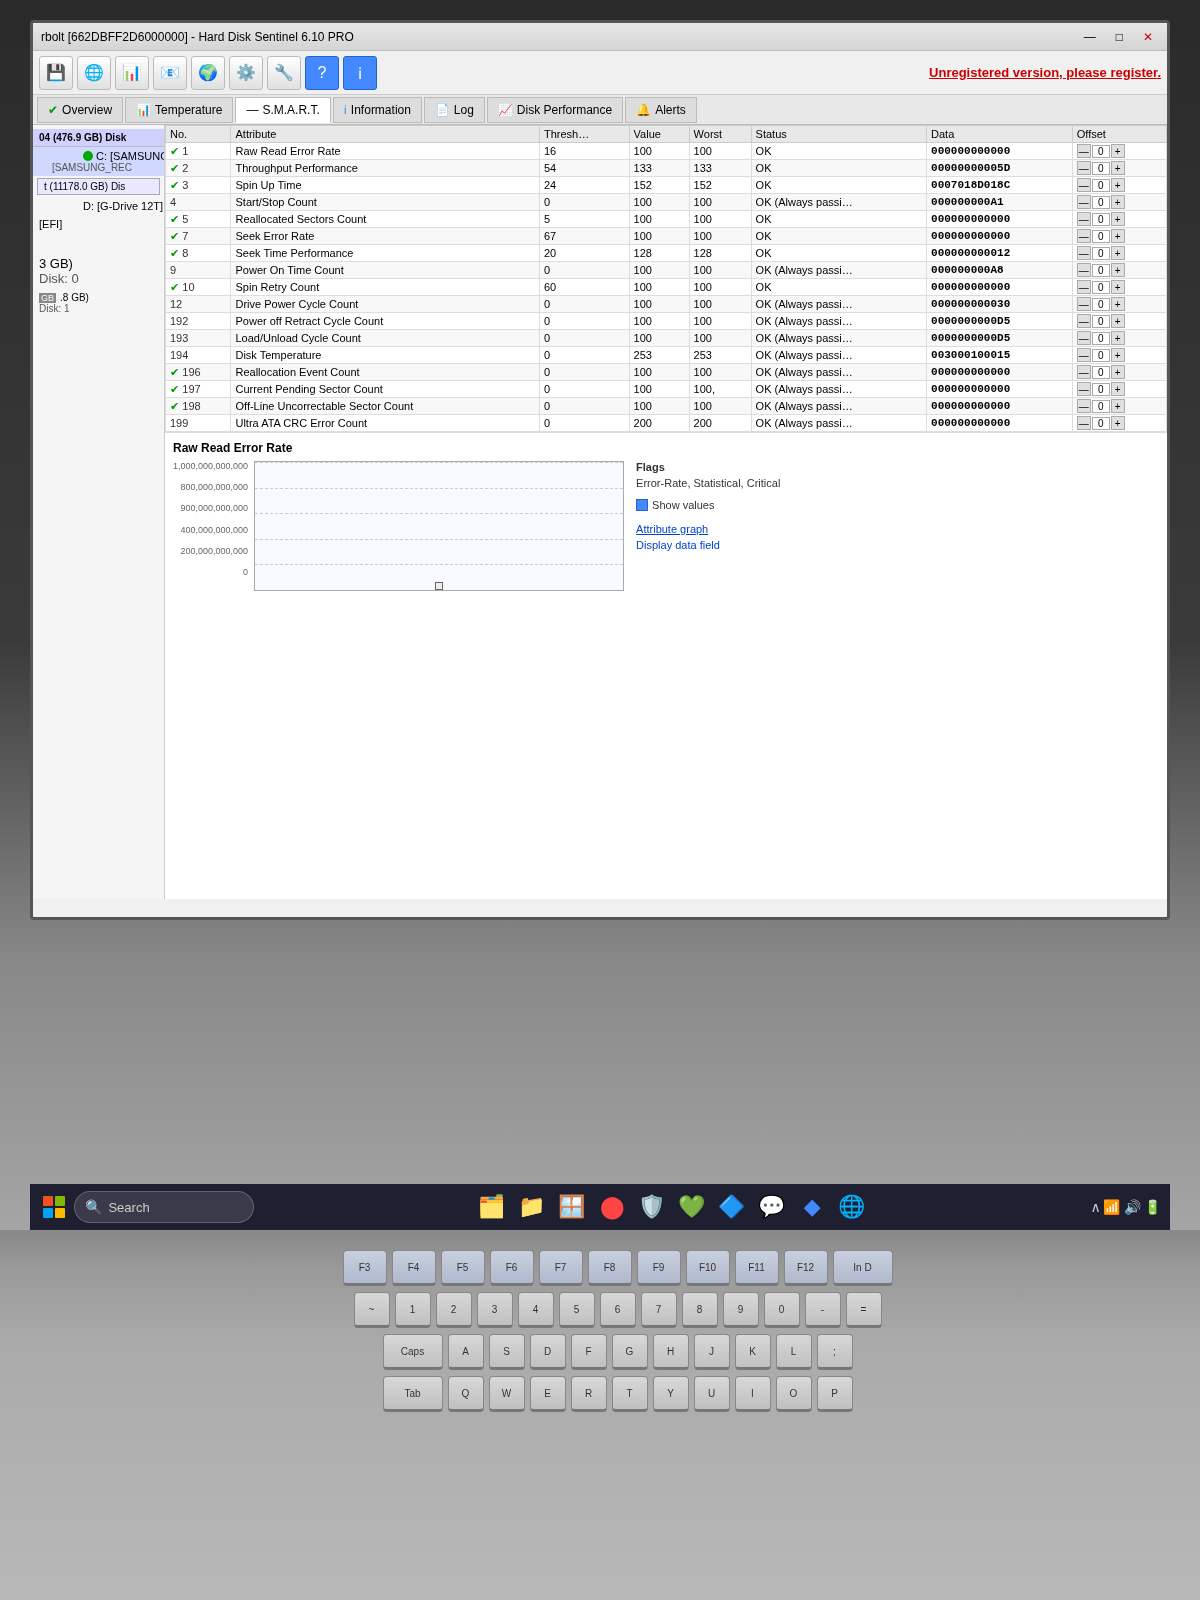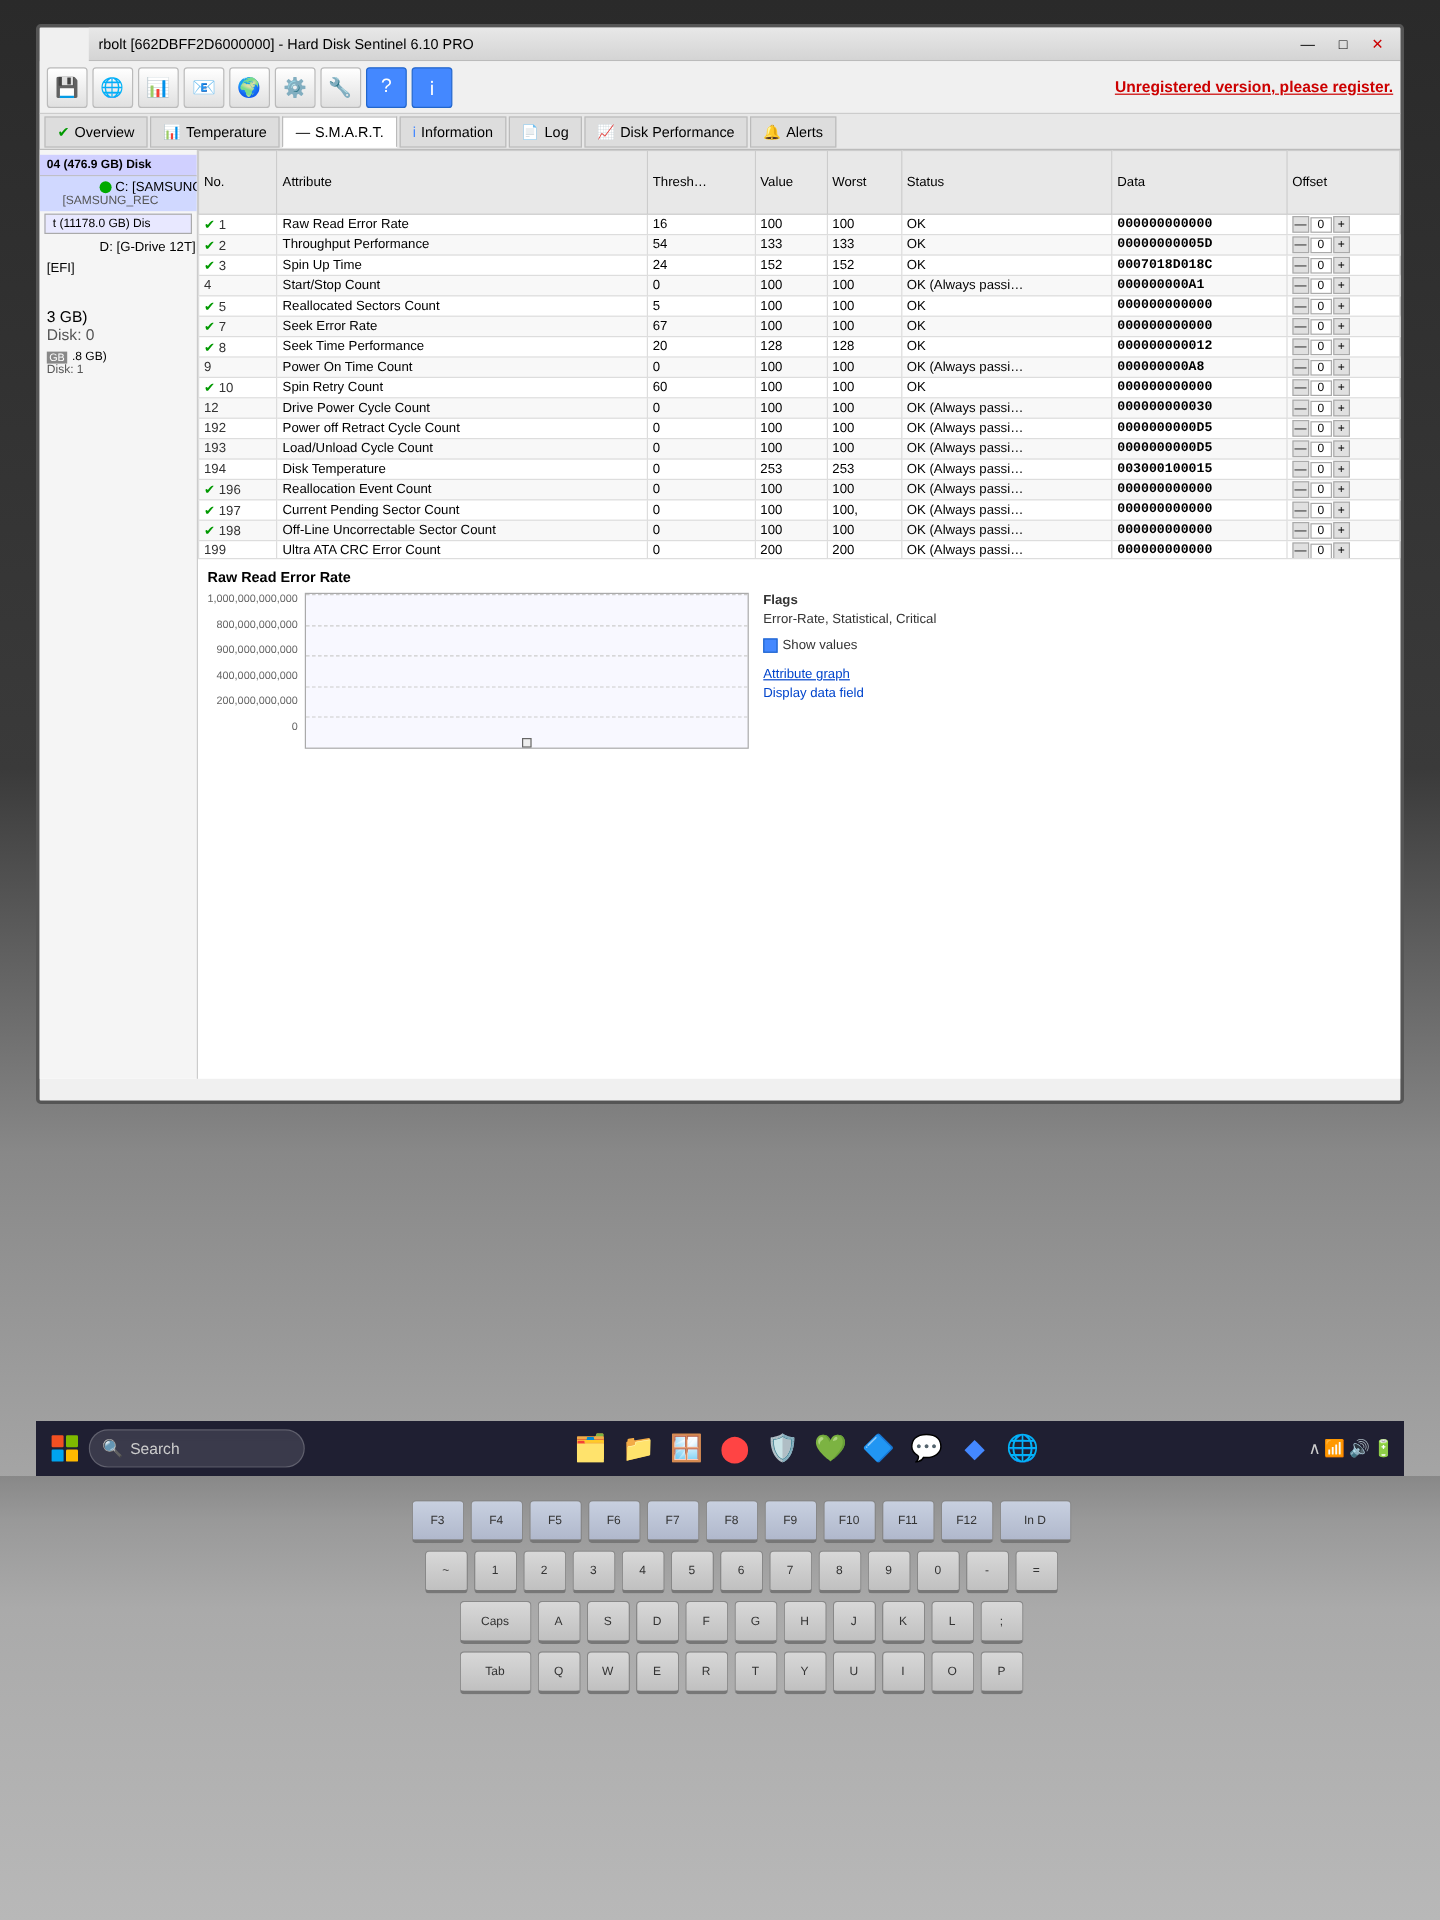--- a/index.html
+++ b/index.html
@@ -35,21 +35,20 @@
     
     .title-bar {
       background: linear-gradient(180deg, #e8e8e8 0%, #d4d4d4 100%);
       height: 28px;
       display: flex;
       align-items: center;
       padding: 12px 8px;
       border-bottom: 1px solid #bbb;
       font-size: 12px;
       color: #000;
-      margin-left: 41px;
     }
 
     
     .menu-bar {
       background: #f5f5f5;
       height: 24px;
       display: flex;
       align-items: center;
       padding: 0 4px;
       border-bottom: 1px solid #ccc;
@@ -173,21 +172,21 @@
     
     .smart-table {
       width: 100%;
       border-collapse: collapse;
       font-size: 11px;
     }
 
     .smart-table th {
       background: #e8e8e8;
       border: 1px solid #ccc;
-      padding: 20px 4px;
+      padding: 2px 4px;
       text-align: left;
       font-weight: normal;
       white-space: nowrap;
     }
 
     .smart-table td {
       border: 1px solid #ddd;
       padding: 1px 4px;
       white-space: nowrap;
     }

